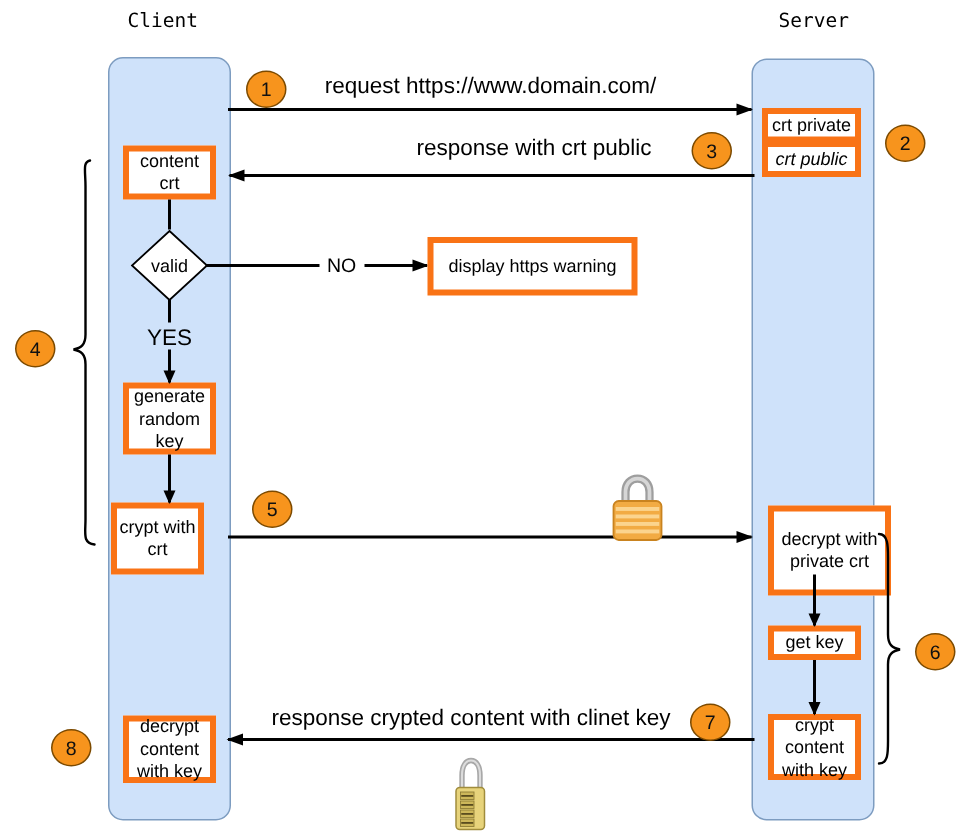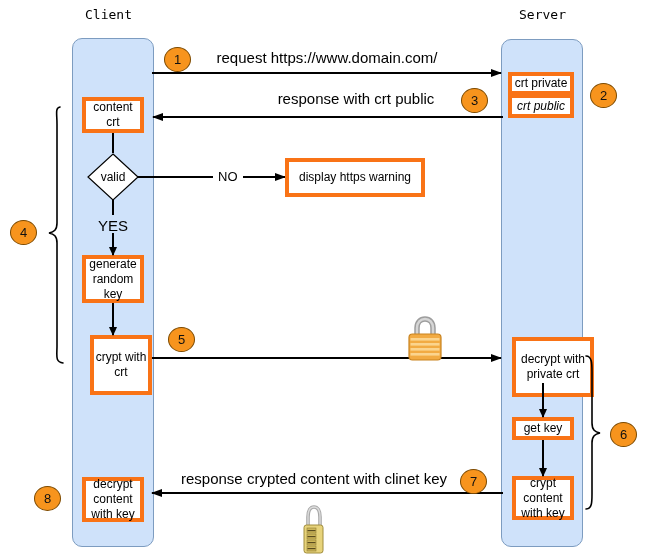--- a/index.html
+++ b/index.html
@@ -90,21 +90,21 @@
   <div class="box" style="left:82px;top:97px;width:62px;height:36px;">content crt</div>
 
   <svg style="left:87px;top:153px;" width="52" height="48" viewBox="0 0 52 48">
     <polygon points="26,1 51,24 26,47 1,24" fill="#ffffff" stroke="#000000" stroke-width="1.2"></polygon>
   </svg>
   <div class="diamond-label" style="left:113px;top:177px;">valid</div>
 
   <div class="msg-label" style="left:113px;top:217px;">YES</div>
 
   <div class="box" style="left:82px;top:255px;width:62px;height:48px;">generate random key</div>
-  <div class="box" style="left:90px;top:335px;width:62px;height:60px;">crypt with crt</div>
+  <div class="box" style="left:74px;top:335px;width:62px;height:48px;">crypt with crt</div>
   <div class="box" style="left:82px;top:477px;width:62px;height:45px;">decrypt content with key</div>
 
   <div class="vline" style="left:112px;top:133px;height:20px;"></div>
   <div class="vline" style="left:112px;top:200px;height:15px;"></div>
   <div class="vline arrow-d" style="left:112px;top:233px;height:22px;"></div>
   <div class="vline arrow-d" style="left:112px;top:303px;height:32px;"></div>
 
   <div class="hline arrow-r" style="left:137px;top:176px;width:148px;"></div>
   <div class="flow-label" style="left:182px;top:169px;margin-left:31px;">NO</div>
   <div class="box" style="left:285px;top:158px;width:140px;height:39px;">display https warning</div>

